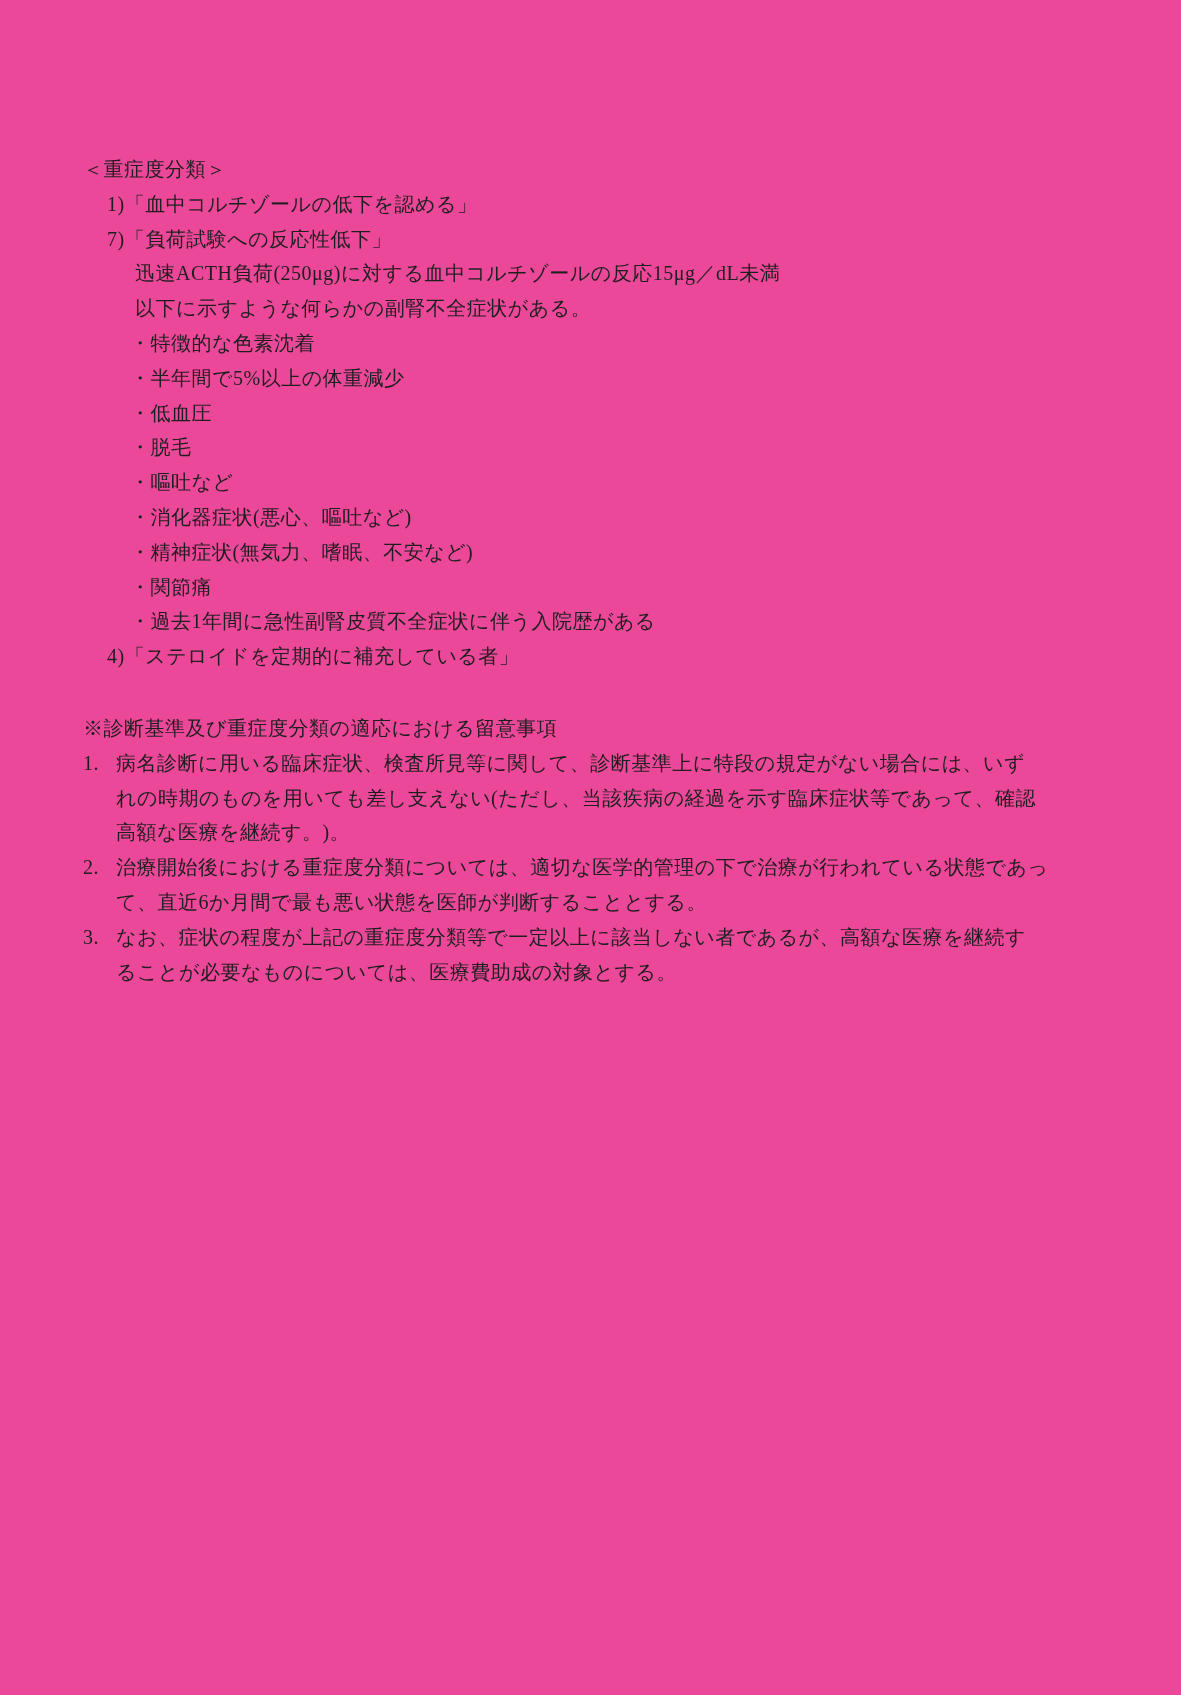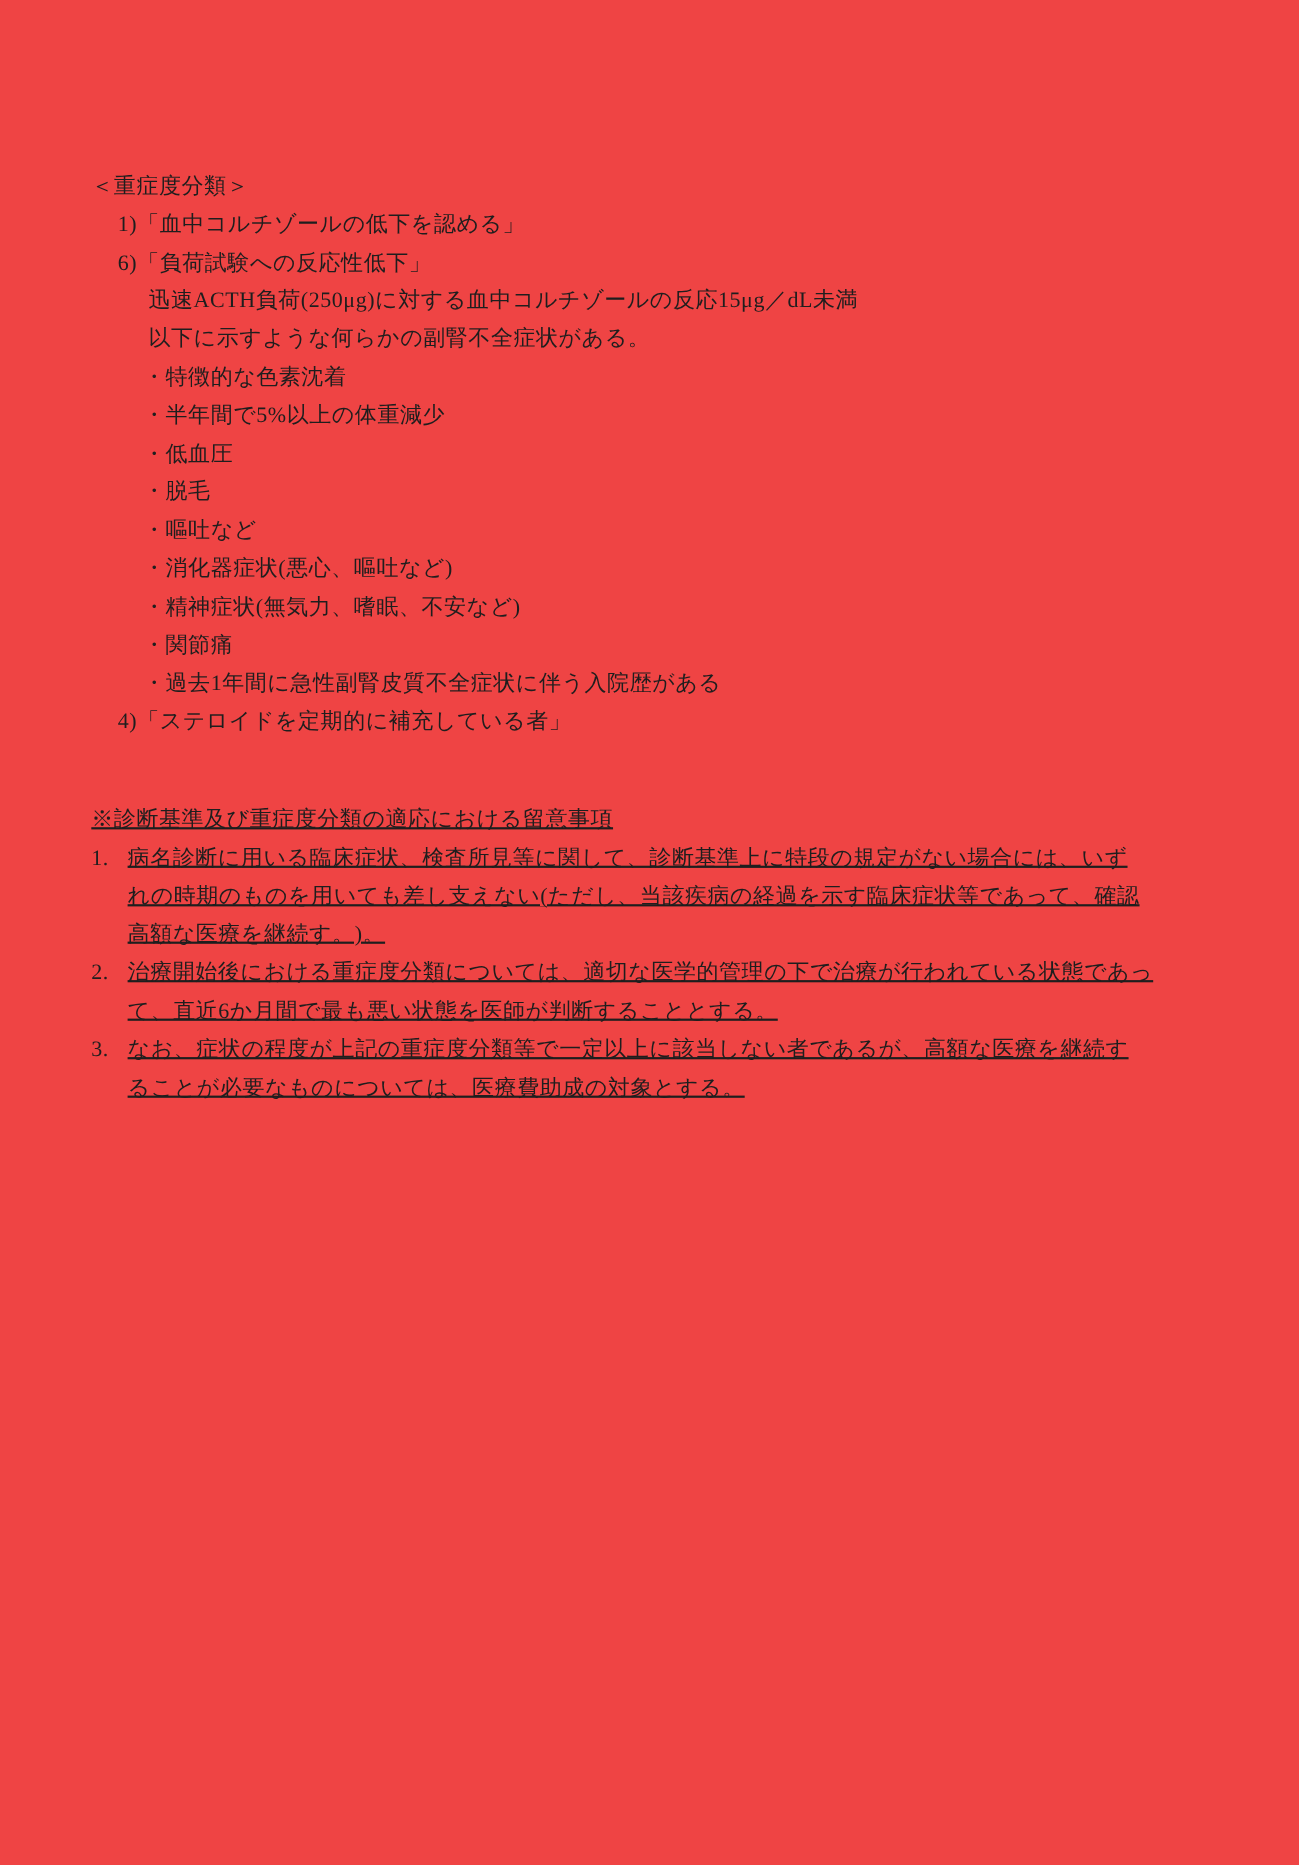--- a/index.html
+++ b/index.html
@@ -5,36 +5,36 @@
   html, body {
     margin: 0;
     padding: 0;
     background: #ffffff;
   }
   .page {
     position: relative;
     width: 1181px;
     height: 1695px;
     box-sizing: border-box;
-    background: #ef4444;
+    background: #ec4899;
     color: #1e1e1e;
     font-family: "Liberation Serif", "DejaVu Serif", serif;
     font-size: 20px;
     line-height: 34.8px;
     padding: 152px 70px 0 83px;
     overflow: hidden;
   }
   .line {
     white-space: pre;
     letter-spacing: 0.5px;
   }
   .ind1 { margin-left: 24px; }   
   .ind2 { margin-left: 52px; }   
   .ind3 { margin-left: 47px; }   
-  .notes-section { margin-top: 54px; text-decoration: underline; } 
+  .notes-section { margin-top: 37px; } 
   .note-item {
     position: relative;
     padding-left: 33px;
   }
   .note-num {
     position: absolute;
     left: 0;
     top: 0;
     white-space: pre;
     letter-spacing: 0.5px;
@@ -43,21 +43,21 @@
 </head>
 <body>
 
 <div class="page">
 
   <div>
     <div class="line">＜重症度分類＞</div>
 
     <div class="line ind1">1)「血中コルチゾールの低下を認める」</div>
 
-    <div class="line ind1">6)「負荷試験への反応性低下」</div>
+    <div class="line ind1">7)「負荷試験への反応性低下」</div>
     <div class="line ind2">迅速ACTH負荷(250μg)に対する血中コルチゾールの反応15μg／dL未満</div>
 
     <div class="line ind2">以下に示すような何らかの副腎不全症状がある。</div>
 
     <div class="line ind3">・特徴的な色素沈着</div>
     <div class="line ind3">・半年間で5%以上の体重減少</div>
     <div class="line ind3">・低血圧</div>
     <div class="line ind3">・脱毛</div>
     <div class="line ind3">・嘔吐など</div>
     <div class="line ind3">・消化器症状(悪心、嘔吐など)</div>

